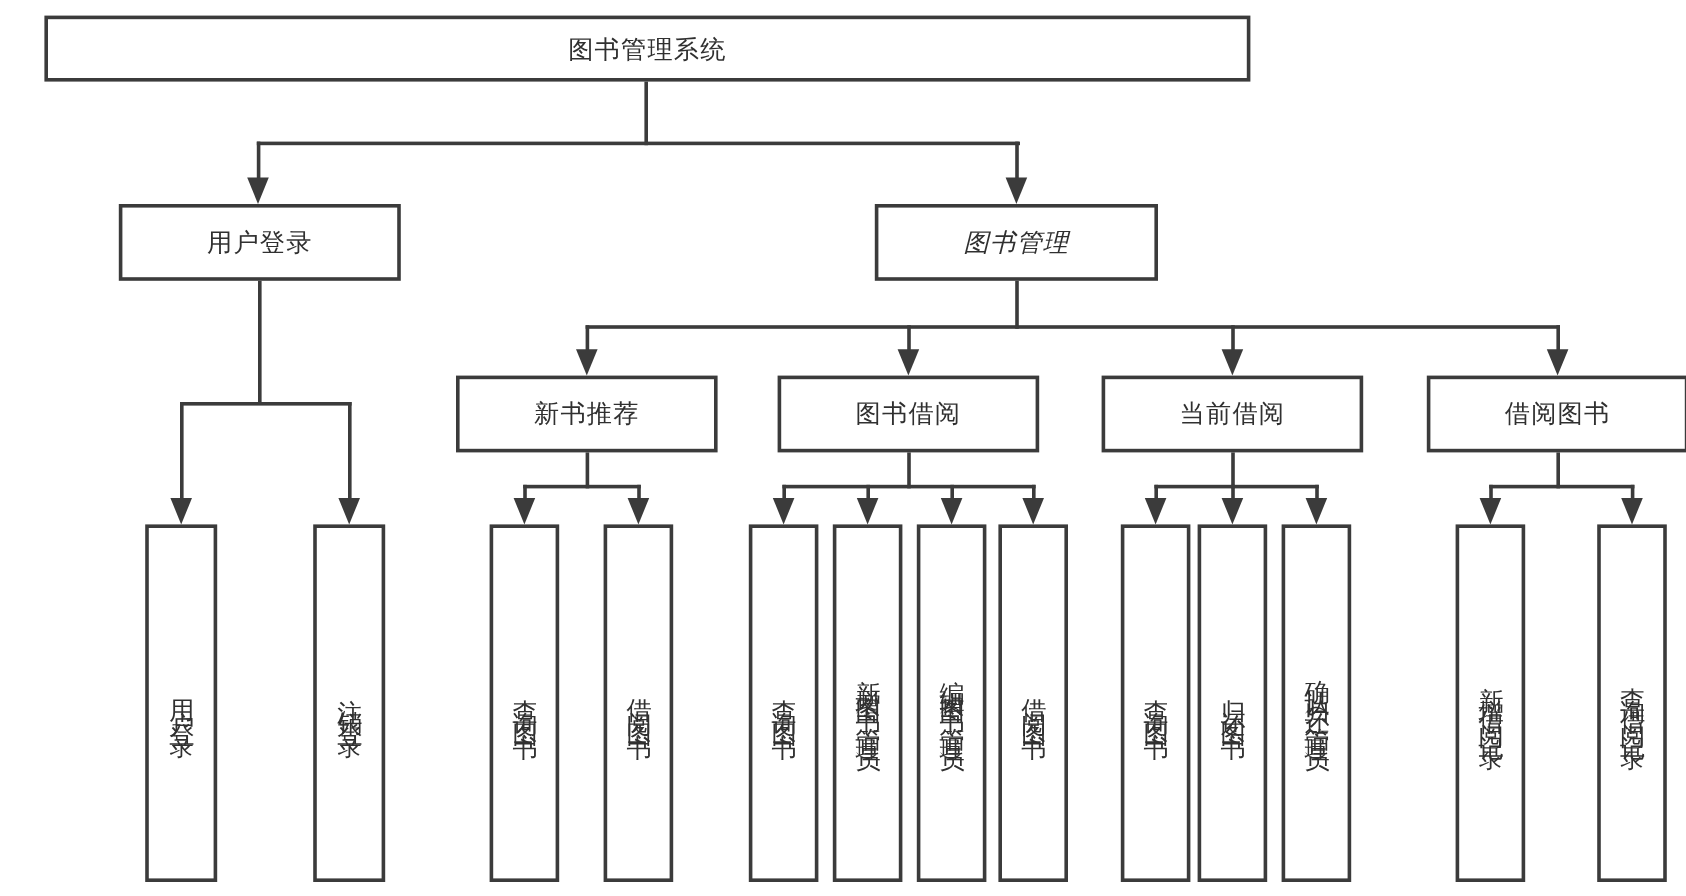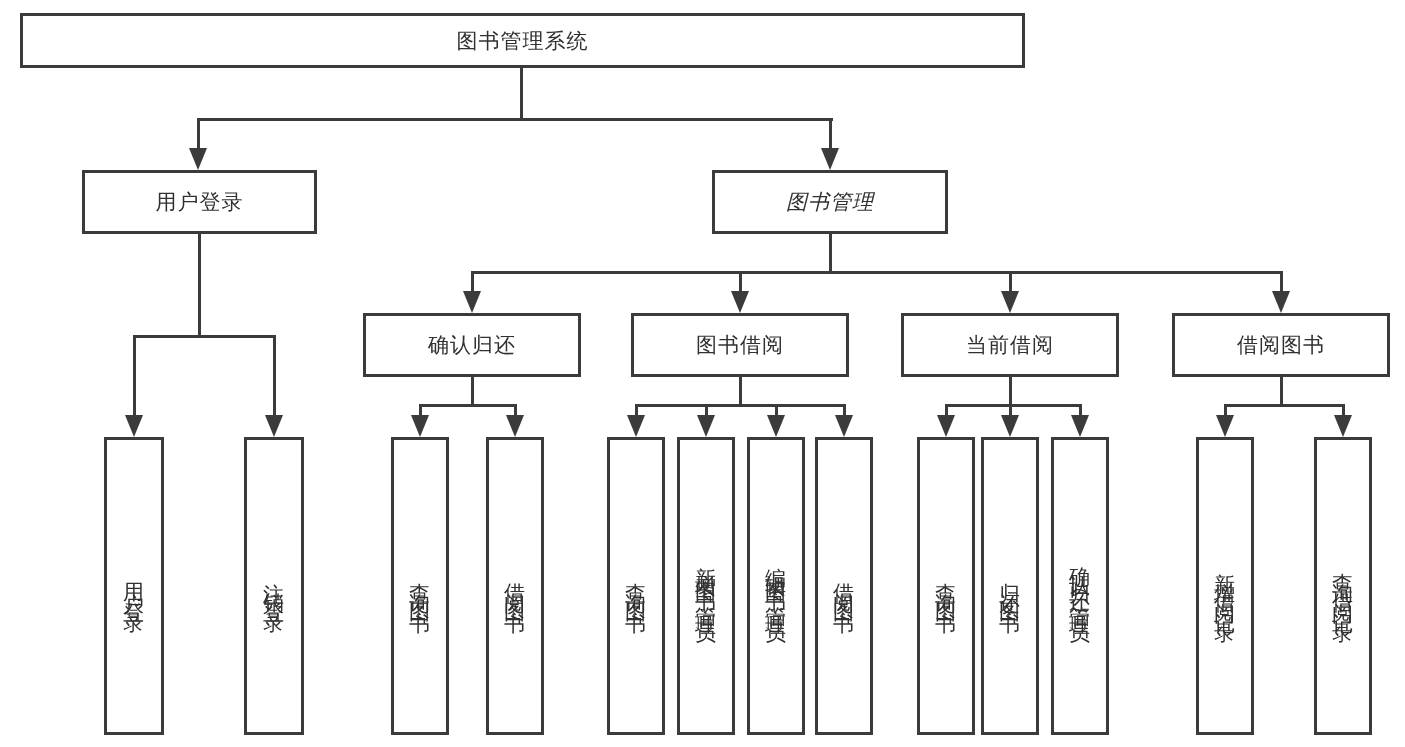--- a/index.html
+++ b/index.html
@@ -9,21 +9,21 @@
     --watermark:#ababab;
   }
   html,body{margin:0;padding:0;}
   body{
     width:1405px;height:747px;
     background:var(--background);
     font-family:"Liberation Sans", sans-serif;
     color:var(--text);
     overflow:hidden;
   }
-  .diagram{position:relative;width:1266px;height:747px;}
+  .diagram{position:relative;width:1266px;height:747px;margin-left:17px;}
   
   .node{
     position:absolute;
     box-sizing:border-box;
     border:3px solid var(--line);
     background:#ffffff;
     display:flex;align-items:center;justify-content:center;
     color:var(--text);
   }
   .node.h{font-size:21px;letter-spacing:1px;white-space:nowrap;}
@@ -75,21 +75,21 @@
 </head>
 <body>
 
 <div class="diagram">
 
   <div class="node h" id="n-root">图书管理系统</div>
 
   <div class="node h" id="n-ulg">用户登录</div>
   <div class="node h" id="n-bm">图书管理</div>
 
-  <div class="node h" id="n-nbr">确认归还</div>
+  <div class="node h" id="n-nbr">新书推荐</div>
   <div class="node h" id="n-bb">图书借阅</div>
   <div class="node h" id="n-cb">当前借阅</div>
   <div class="node h" id="n-br">借阅图书</div>
 
   <div class="node v" id="n-ul">
       <span class="vtext">用户登录</span>
     </div>
   <div class="node v" id="n-lo">
       <span class="vtext">注销登录</span>
     </div>

